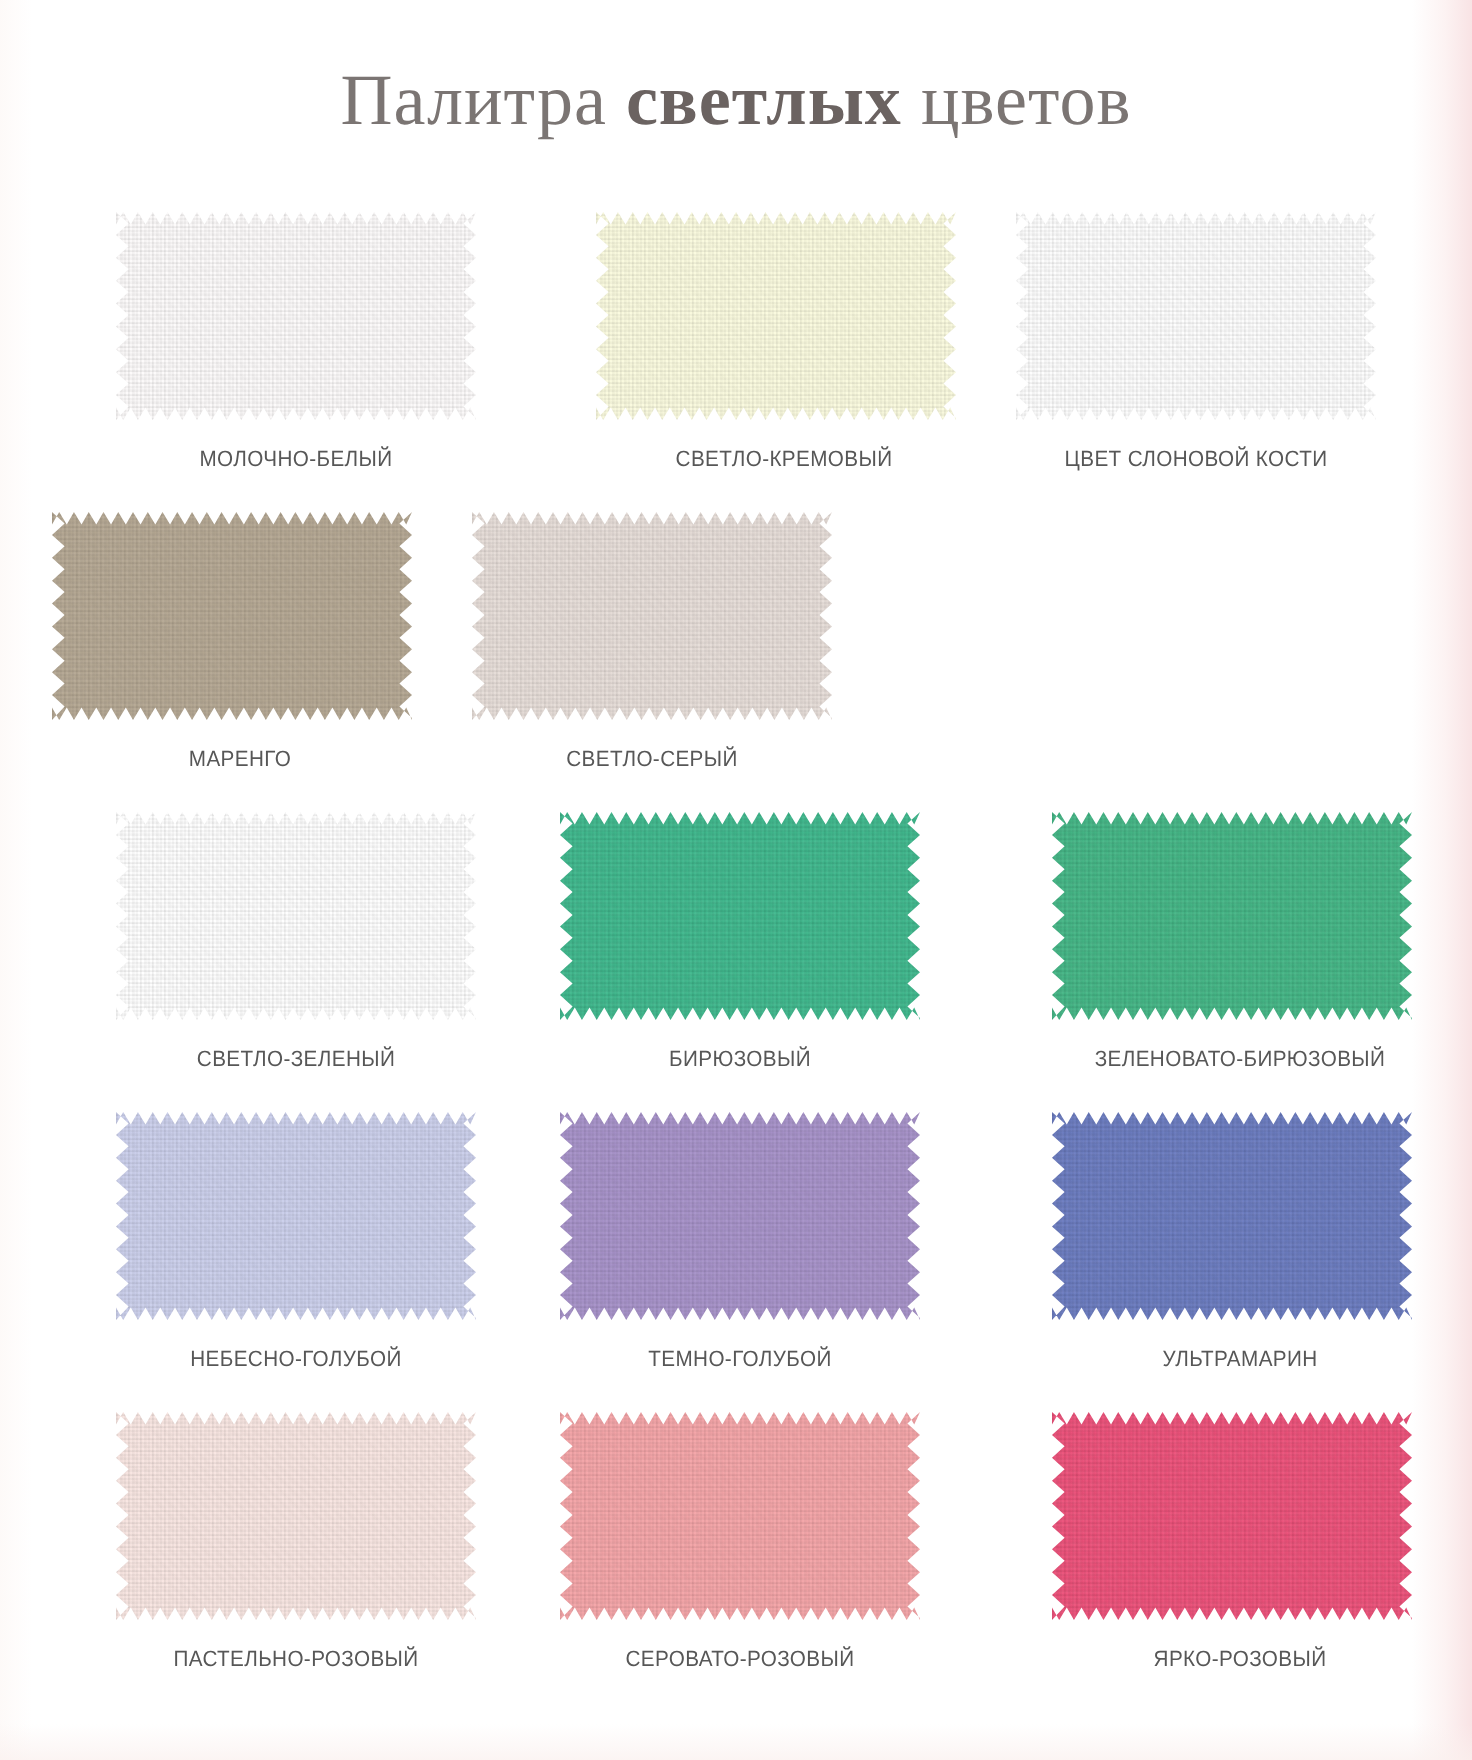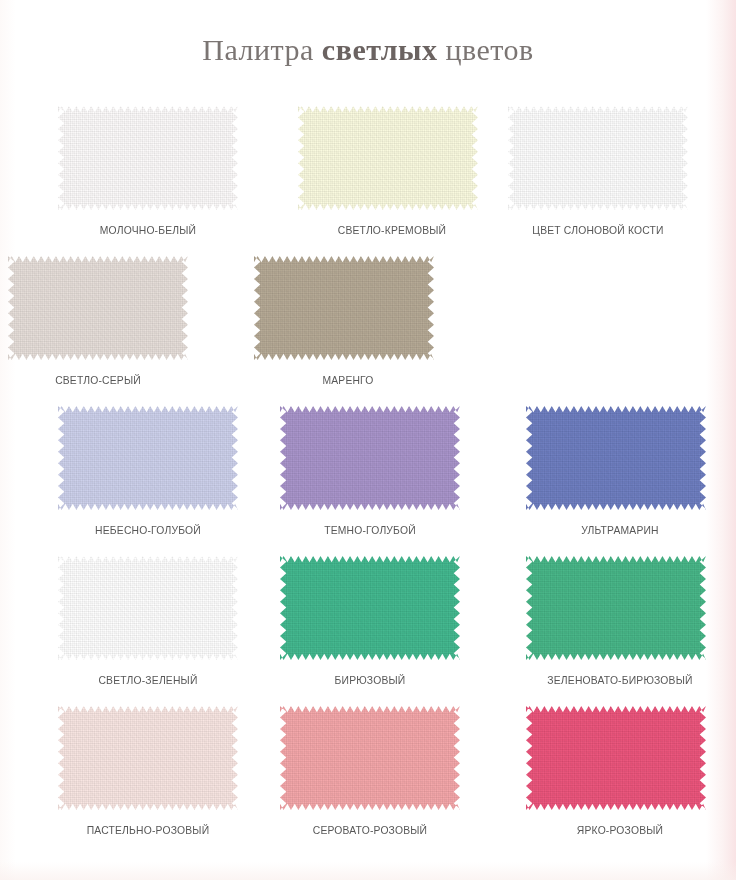--- a/index.html
+++ b/index.html
@@ -46,21 +46,21 @@
   }
 
   
   .title {
     position: absolute;
     left: 0;
     top: 24px;
     width: 736px;
     text-align: center;
     font-family: "Liberation Serif", serif;
-    font-size: 30px;
+    font-size: 36px;
     line-height: 52px;
     color: #77716f;
     letter-spacing: 0.5px;
     white-space: nowrap;
   }
   .title .t-light { font-weight: 400; color: #7b7573; }
   .title .t-bold  { font-weight: 700; color: #6b6361; }
 
   
   .grid {
@@ -191,34 +191,60 @@
       <div class="cell c2">
         <div class="swatch-wrap">
           <div class="swatch" style="background-color: rgb(254, 254, 254);">
             <div class="weave"></div>
           </div>
           <div class="label">ЦВЕТ СЛОНОВОЙ КОСТИ</div>
         </div>
       </div>
     </div>
     <div class="row">
+      <div class="cell c3">
+        <div class="swatch-wrap">
+          <div class="swatch" style="background-color: rgb(181, 168, 147);">
+            <div class="weave"></div>
+          </div>
+          <div class="label">МАРЕНГО</div>
+        </div>
+      </div>
       <div class="cell c2">
         <div class="swatch-wrap">
           <div class="swatch" style="background-color: rgb(231, 222, 217);">
             <div class="weave"></div>
           </div>
           <div class="label">СВЕТЛО-СЕРЫЙ</div>
         </div>
       </div>
-      <div class="cell c3">
-        <div class="swatch-wrap">
-          <div class="swatch" style="background-color: rgb(181, 168, 147);">
-            <div class="weave"></div>
-          </div>
-          <div class="label">МАРЕНГО</div>
+    </div>
+    <div class="row">
+      <div class="cell c1">
+        <div class="swatch-wrap">
+          <div class="swatch">
+            <div class="weave"></div>
+          </div>
+          <div class="label">СВЕТЛО-ЗЕЛЕНЫЙ</div>
+        </div>
+      </div>
+      <div class="cell c2">
+        <div class="swatch-wrap">
+          <div class="swatch" style="background-color: rgb(63, 184, 141);">
+            <div class="weave"></div>
+          </div>
+          <div class="label">БИРЮЗОВЫЙ</div>
+        </div>
+      </div>
+      <div class="cell c3">
+        <div class="swatch-wrap">
+          <div class="swatch" style="background-color: rgb(68, 182, 134);">
+            <div class="weave"></div>
+          </div>
+          <div class="label">ЗЕЛЕНОВАТО-БИРЮЗОВЫЙ</div>
         </div>
       </div>
     </div>
     <div class="row">
       <div class="cell c1">
         <div class="swatch-wrap">
           <div class="swatch" style="background-color: rgb(204, 208, 236);">
             <div class="weave"></div>
           </div>
           <div class="label">НЕБЕСНО-ГОЛУБОЙ</div>
@@ -237,46 +263,20 @@
           <div class="swatch" style="background-color: rgb(107, 124, 192);">
             <div class="weave"></div>
           </div>
           <div class="label">УЛЬТРАМАРИН</div>
         </div>
       </div>
     </div>
     <div class="row">
       <div class="cell c1">
         <div class="swatch-wrap">
-          <div class="swatch">
-            <div class="weave"></div>
-          </div>
-          <div class="label">СВЕТЛО-ЗЕЛЕНЫЙ</div>
-        </div>
-      </div>
-      <div class="cell c2">
-        <div class="swatch-wrap">
-          <div class="swatch" style="background-color: rgb(63, 184, 141);">
-            <div class="weave"></div>
-          </div>
-          <div class="label">БИРЮЗОВЫЙ</div>
-        </div>
-      </div>
-      <div class="cell c3">
-        <div class="swatch-wrap">
-          <div class="swatch" style="background-color: rgb(68, 182, 134);">
-            <div class="weave"></div>
-          </div>
-          <div class="label">ЗЕЛЕНОВАТО-БИРЮЗОВЫЙ</div>
-        </div>
-      </div>
-    </div>
-    <div class="row">
-      <div class="cell c1">
-        <div class="swatch-wrap">
           <div class="swatch" style="background-color: rgb(249, 230, 226);">
             <div class="weave"></div>
           </div>
           <div class="label">ПАСТЕЛЬНО-РОЗОВЫЙ</div>
         </div>
       </div>
       <div class="cell c2">
         <div class="swatch-wrap">
           <div class="swatch" style="background-color: rgb(245, 165, 168);">
             <div class="weave"></div>

